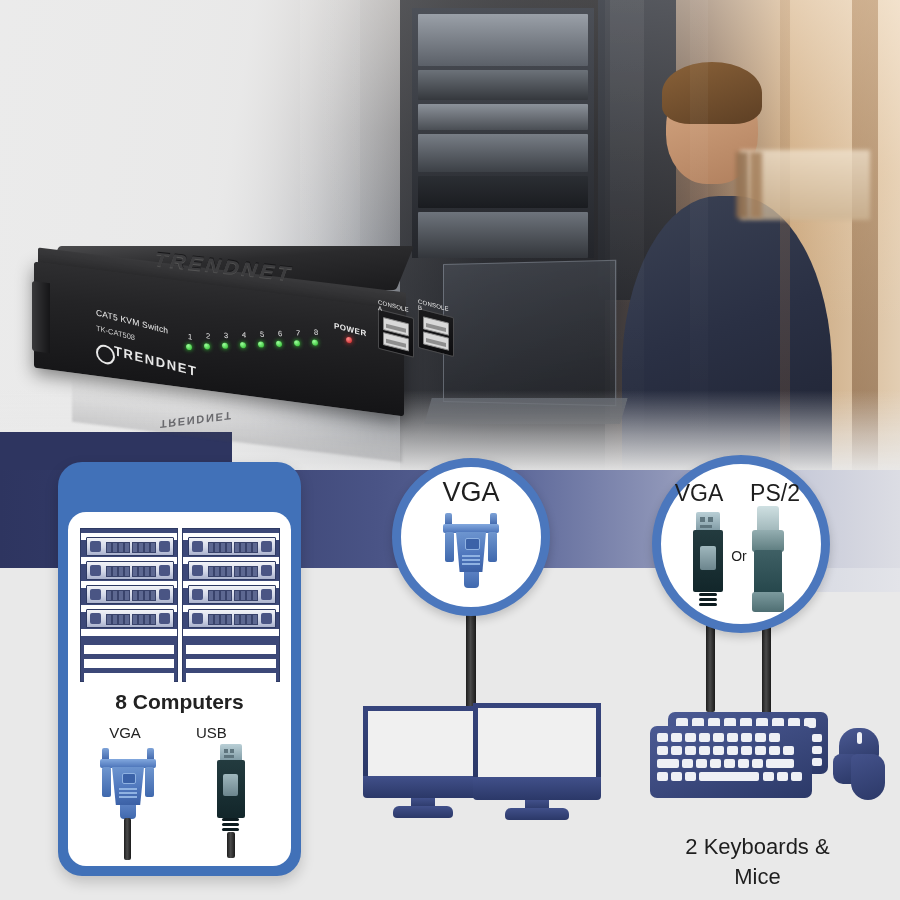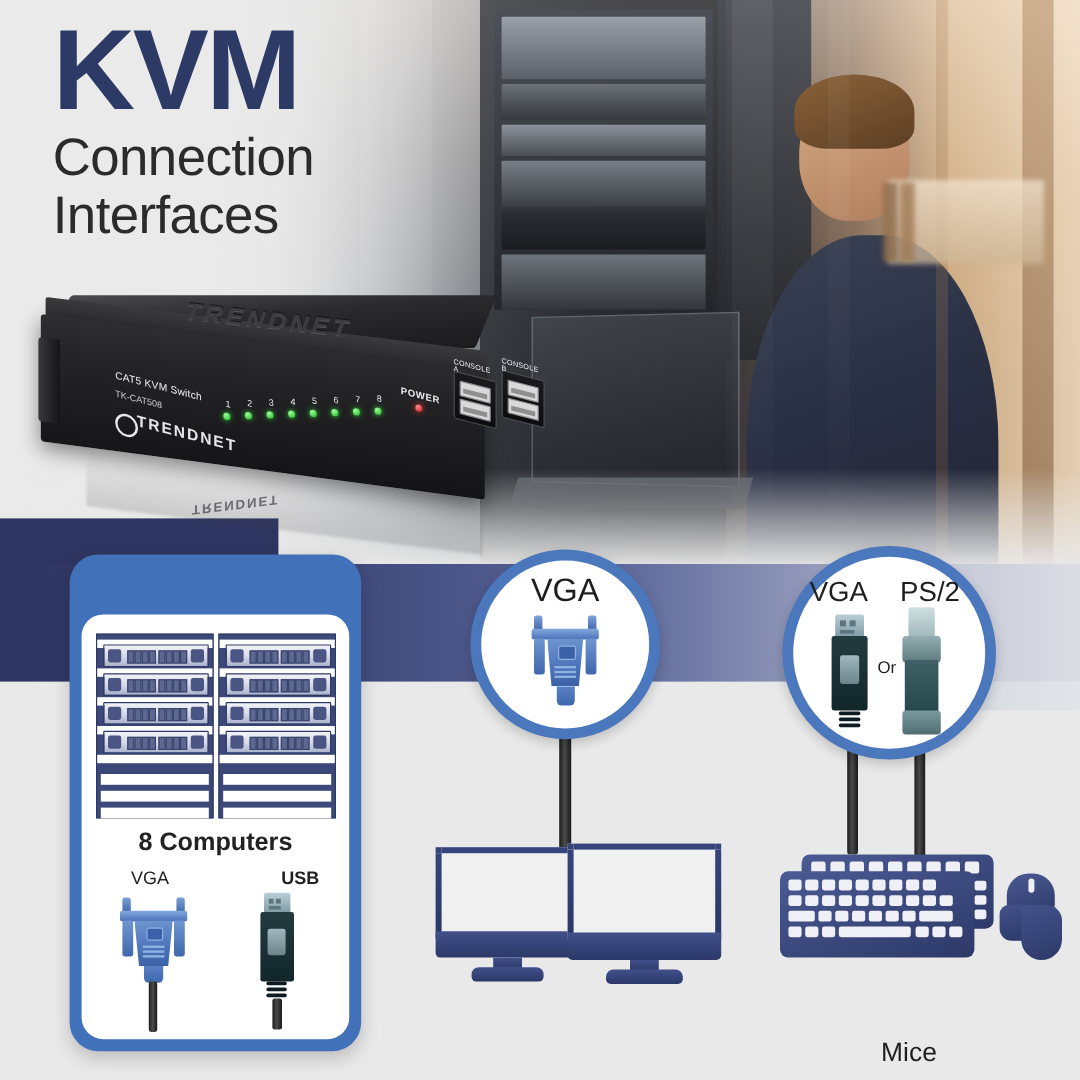--- a/index.html
+++ b/index.html
@@ -96,21 +96,21 @@
   .rack .srv{position:absolute;left:5px;width:86px;height:17px;
      background:linear-gradient(180deg,#f2f3f7 0%,#d3d8e8 55%,#aab2cd 100%);
      border:1px solid #2e3a63;border-radius:1px;}
   .srv .bay{position:absolute;top:4px;width:4px;height:9px;background:#5d6891;border:.5px solid #39436b;}
   .srv .knobL{position:absolute;left:3px;top:3px;width:11px;height:11px;background:#4a5584;border-radius:2px;}
   .srv .knobR{position:absolute;right:3px;top:3px;width:11px;height:11px;background:#4a5584;border-radius:2px;}
   .rack .shelf{position:absolute;left:3px;width:90px;height:9px;background:#fff;}
 
   .lbl-computers{position:absolute;top:178px;width:223px;text-align:center;color:#222;font-size:21px;font-weight:bold;}
   .lbl-vga-s{position:absolute;top:212px;left:22px;width:70px;text-align:center;color:#222;font-size:15px;}
-  .lbl-usb-s{position:absolute;top:212px;left:128px;width:70px;text-align:right;color:#222;font-size:15px;font-weight:bold;}
+  .lbl-usb-s{position:absolute;top:212px;left:128px;width:70px;text-align:left;color:#222;font-size:15px;}
 
   
   .vga-conn{position:absolute;}
   .vga-screw{position:absolute;width:7px;height:13px;background:linear-gradient(180deg,#7ea3d8,#3d63a8);border-radius:2px;}
   .vga-bar{position:absolute;height:9px;background:linear-gradient(180deg,#82a8de,#4a72b8);border-radius:2px;}
   .vga-wing{position:absolute;width:9px;height:30px;background:linear-gradient(180deg,#6f96cf,#3f68ad);border-radius:2px;}
   .vga-body{position:absolute;background:linear-gradient(175deg,#6e96d0 0%,#4f77bd 55%,#3a5fa4 100%);}
   .vga-win{position:absolute;background:#3b62a8;border:1.5px solid #8fb2e2;border-radius:2px;}
   .vga-line{position:absolute;height:2px;background:#8fb2e2;}
   .vga-neck{position:absolute;background:linear-gradient(180deg,#5a80c2,#3f68ad);}
@@ -175,25 +175,20 @@
     <div class="photo-blur" style="left:736px;top:152px;width:12px;height:66px;background:#8d6a4a;opacity:.8;"></div>
     <div class="photo-blur" style="left:750px;top:152px;width:12px;height:66px;background:#a07a55;opacity:.8;"></div>
 
     <div class="glass-streak" style="left:610px;top:0px;width:34px;height:470px;opacity:.22;"></div>
     <div class="glass-streak" style="left:690px;top:0px;width:18px;height:470px;opacity:.16;"></div>
     <div class="glass-streak" style="left:300px;top:0px;width:60px;height:470px;opacity:.30;"></div>
 
     <div class="hero-fade-bottom"></div>
   </div>
 
-  <div class="title-wrap">
-    <div class="title-kvm">KVM</div>
-    <div class="title-l2">Connection</div>
-    <div class="title-l3">Interfaces</div>
-  </div>
 
   <div class="kvm">
     <div class="kvm-top"></div>
     <div class="kvm-top2"></div>
     <div class="kvm-face">
       <div class="kvm-label" style="left:62px;top:42px;">CAT5 KVM Switch</div>
       <div class="kvm-model" style="left:62px;top:56px;">TK-CAT508</div>
       <div class="kvm-brand-dot" style="left:62px;top:74px;"></div>
       <div class="kvm-brand" style="left:80px;top:76px;">TRENDNET</div>
 
@@ -513,15 +508,16 @@
     <div class="key" style="left:141px;top:46px;width:11px;height:9px;"></div>
   </div>
 
   <div style="position:absolute;left:833px;top:728px;width:52px;height:72px;z-index:5;">
     <div class="mouse-top" style="left:6px;top:0px;width:40px;height:30px;border-radius:18px 18px 4px 4px;"></div>
     <div style="position:absolute;left:24px;top:4px;width:5px;height:12px;background:#eef0f5;border-radius:3px;"></div>
     <div class="mouse-bot" style="left:0px;top:26px;width:22px;height:30px;border-radius:8px 2px 2px 10px;"></div>
     <div class="mouse-bot" style="left:18px;top:26px;width:34px;height:46px;border-radius:6px 14px 18px 18px;"></div>
   </div>
 
+  <div class="cap cap1" style="left:630px;top:834px;width:255px;">2 Keyboards &amp;</div>
   <div class="cap cap1" style="left:630px;top:864px;width:255px;">Mice</div>
 
 </div>
 
 </body></html>

